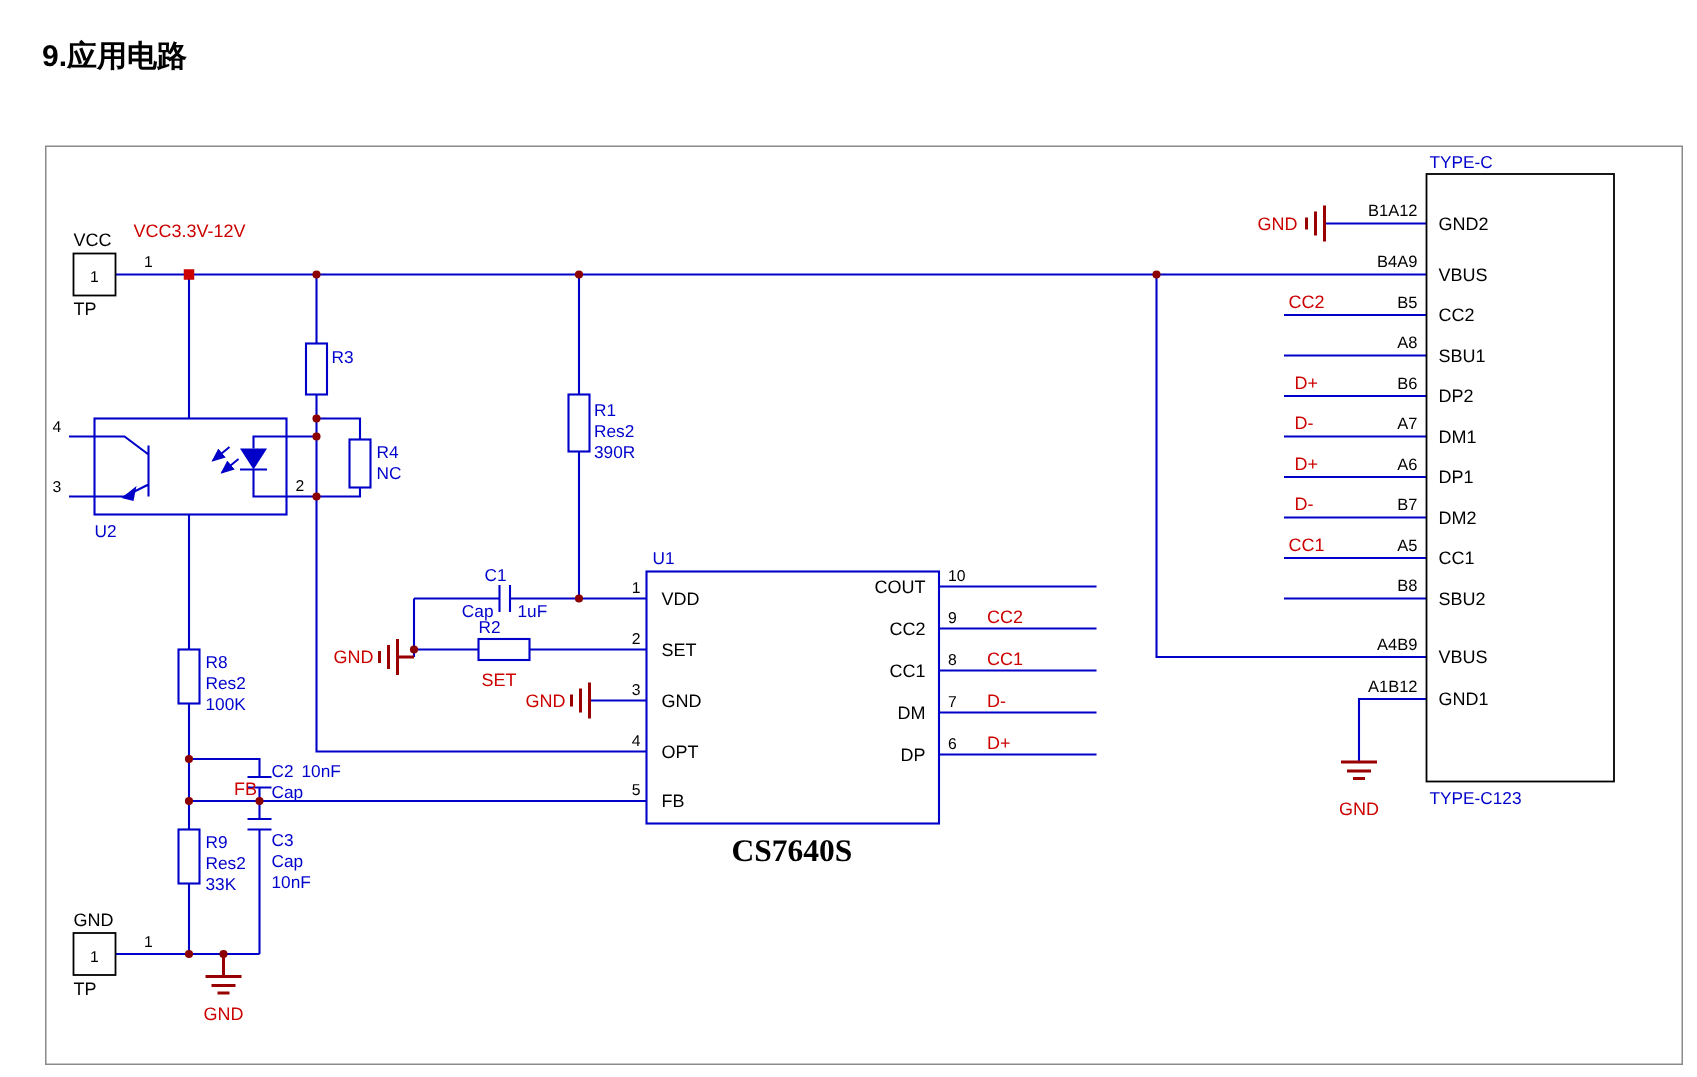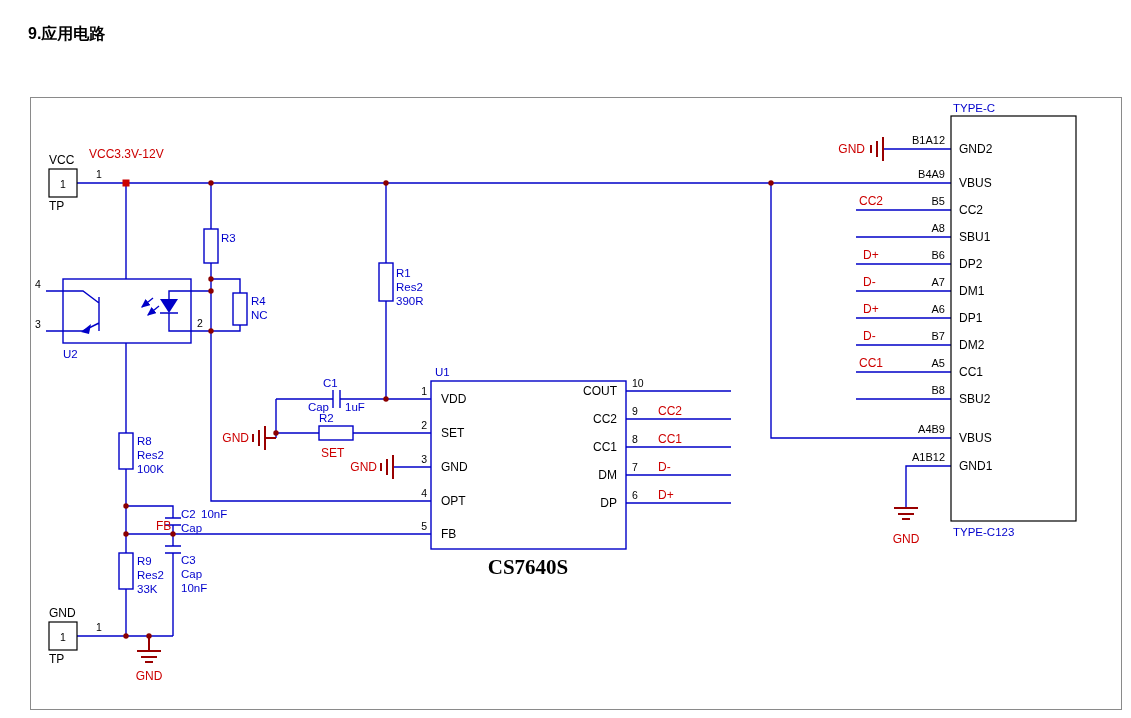--- a/index.html
+++ b/index.html
@@ -1,17 +1,17 @@
 <!DOCTYPE html>
 <html><head>
 <meta charset="utf-8">
 <style>
   html,body{margin:0;padding:0;background:#ffffff;}
   body{width:1131px;height:718px;position:relative;font-family:"Liberation Sans",sans-serif;}
-  #sec-title{position:absolute;left:28px;top:24px;font-size:16px;font-weight:bold;color:#000;}
+  #sec-title{position:absolute;left:28px;top:24px;font-size:20px;font-weight:bold;color:#000;}
   #sheet{position:absolute;left:30px;top:97px;width:1092px;height:613px;border:1px solid #8a8a8a;background:#fff;box-sizing:border-box;}
   svg{font-family:"Liberation Sans",sans-serif;}
   .w{stroke:#0000C8;stroke-width:1.4;fill:none;}
   .body{stroke:#0000C8;stroke-width:1.4;fill:#ffffff;}
   .bbox{stroke:#000000;stroke-width:1.2;fill:#ffffff;}
   .gw{stroke:#990000;stroke-width:2;fill:none;}
   .dot{fill:#8B0000;}
   .tk{fill:#000;font-size:12px;}
   .tkp{fill:#000;font-size:11px;}
   .tks{fill:#000;font-size:10.5px;}

